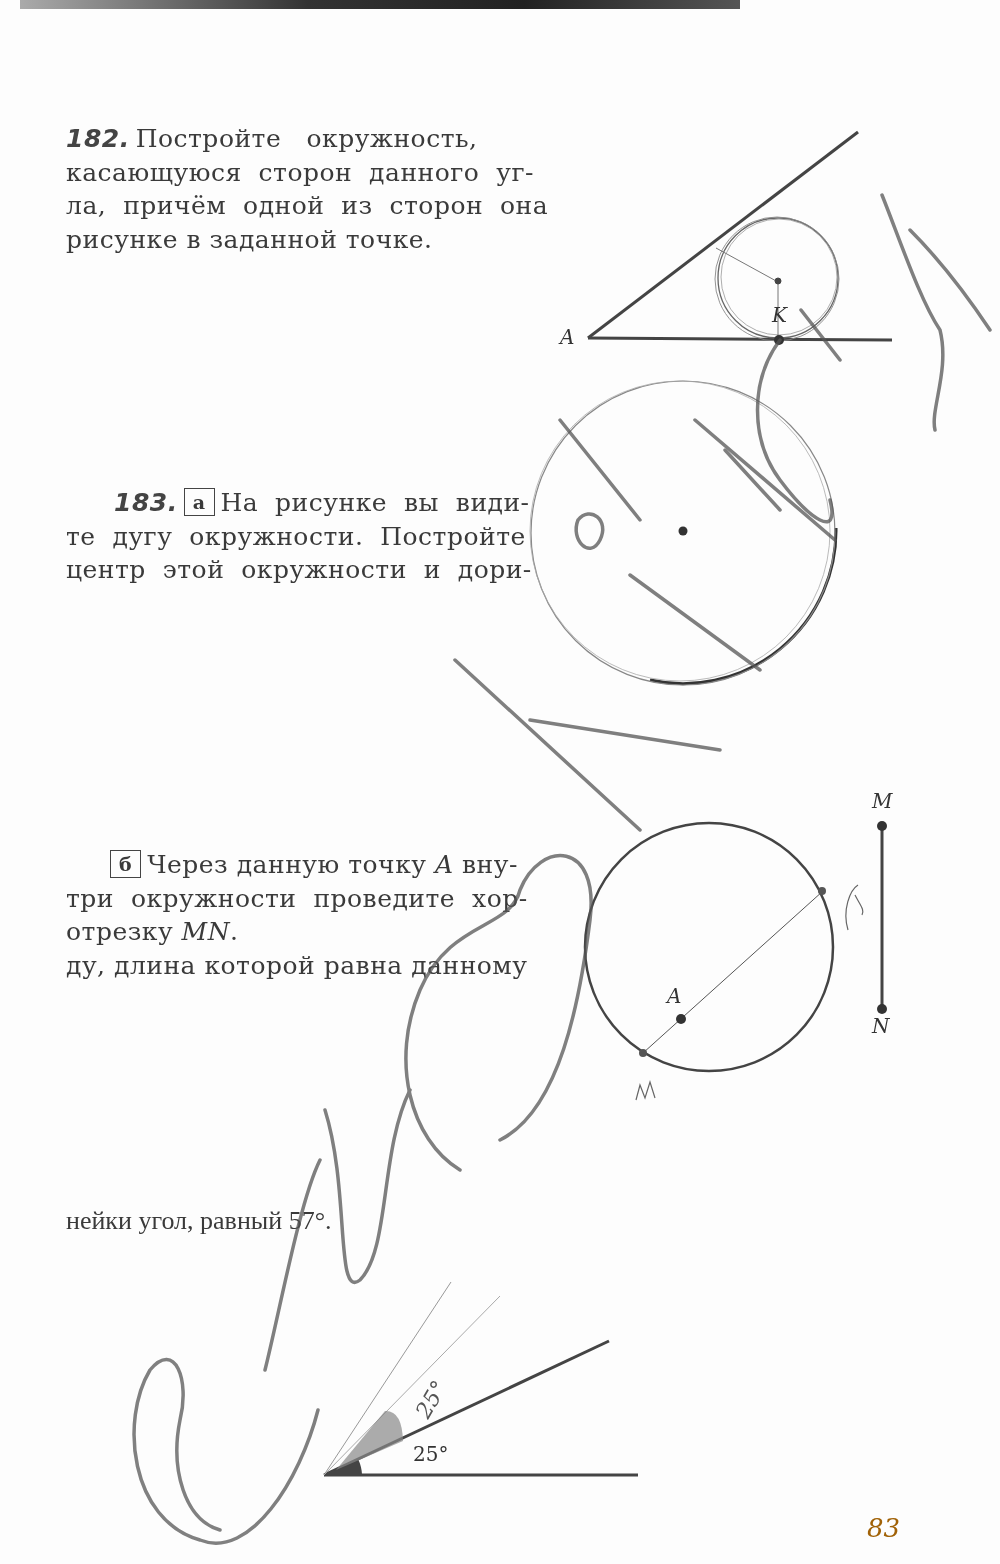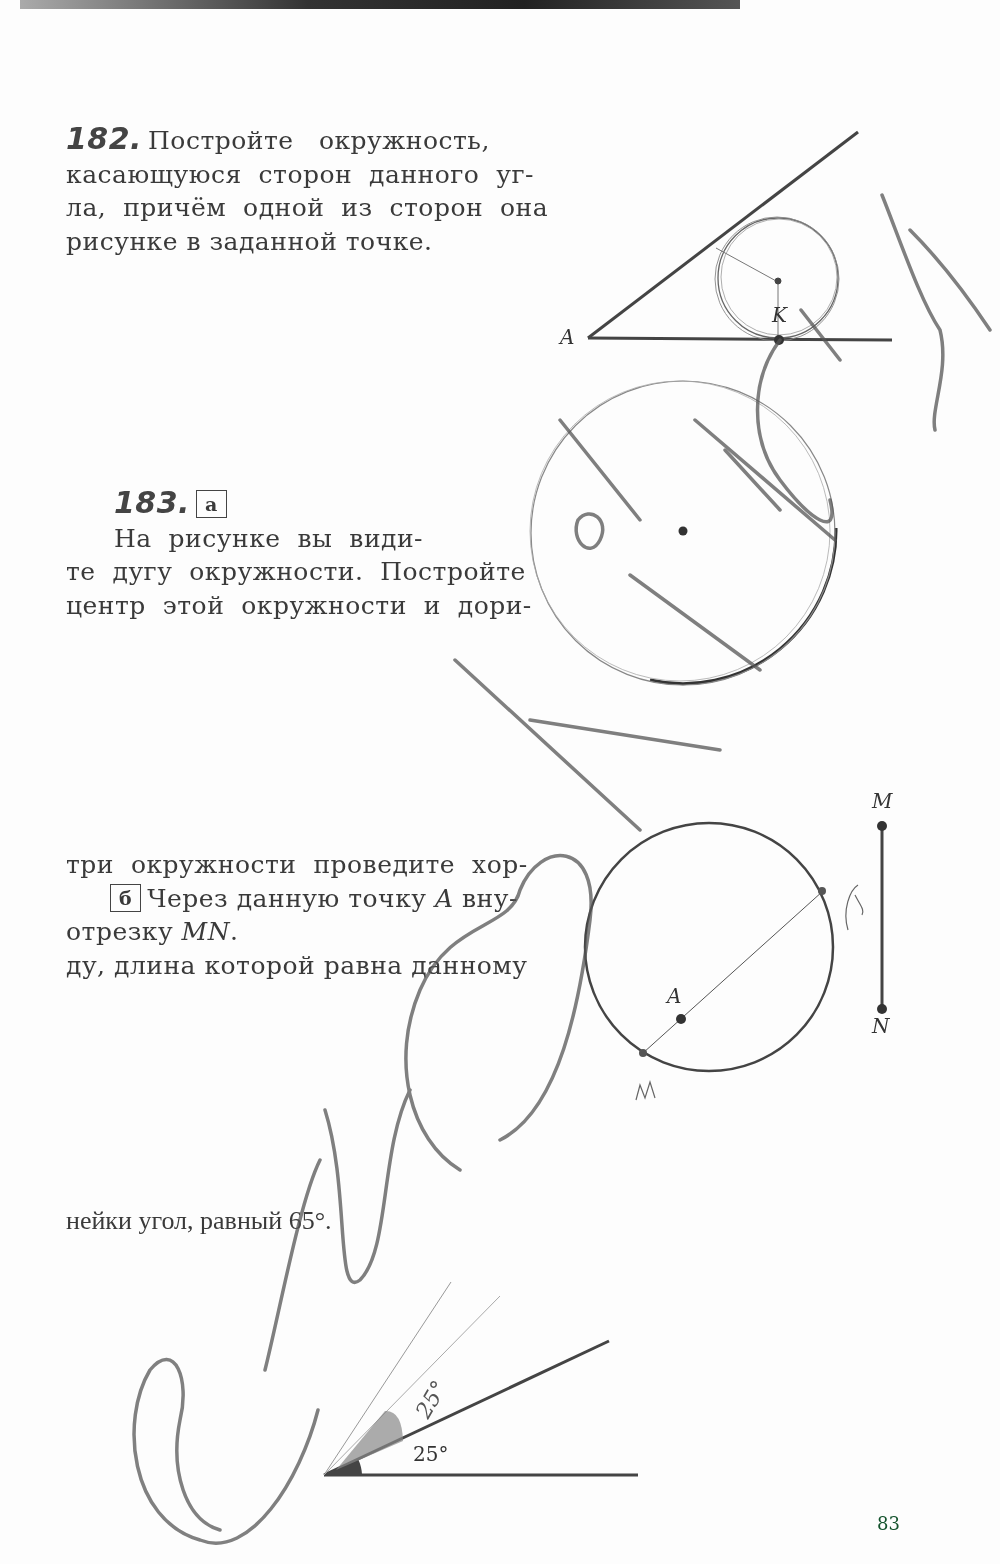--- a/index.html
+++ b/index.html
@@ -3,25 +3,25 @@
 <meta charset="utf-8">
 <style>
   html, body { margin: 0; padding: 0; }
   body {
     width: 1000px; height: 1564px; position: relative; overflow: hidden;
     background: #fdfdfd; font-family: "DejaVu Serif", "Liberation Serif", serif; color: #3a3a3a;
   }
   .scan-edge { position: absolute; left: 20px; top: 0; width: 720px; height: 9px;
     background: linear-gradient(to right, #aaa 0%, #333 40%, #222 70%, #555 100%); }
   .para { position: absolute; font-size: 25px; line-height: 33.5px; letter-spacing: 0.5px; text-align: justify; }
-  .num { font-family: "DejaVu Sans", "Liberation Sans", sans-serif; font-weight: bold; font-style: italic; font-size: 30px; color: #444; margin-right: 6px; }
+  .num { font-family: "DejaVu Sans", "Liberation Sans", sans-serif; font-weight: bold; font-style: italic; font-size: 25px; color: #444; margin-right: 6px; }
   .boxlabel { display: inline-block; border: 1.5px solid #444; font-size: 19px; font-weight: bold; line-height: 26px; padding: 0 8px; margin-right: 6px; vertical-align: 2px; }
   .it { font-style: italic; }
   .narrow { font-family: "Liberation Serif", serif; font-size: 26px; letter-spacing: 0; }
-  .pagenum { position: absolute; right: 100px; top: 1513px; font-size: 18px; color: #14532d; }
+  .pagenum { position: absolute; right: 100px; top: 1513px; font-size: 26px; color: #a16207; font-style: italic; }
   svg { position: absolute; left: 0; top: 0; }
   .lbl { font-family: "DejaVu Serif", serif; font-style: italic; font-size: 20px; fill: #333; }
 </style>
 </head>
 <body>
 
 <div class="scan-edge"></div>
 
 <div class="para" style="left:66px; top:122px; width:466px;">
   <div><span class="num">182.</span><span style="white-space:pre">Постройте   окружность,</span></div>
@@ -30,28 +30,28 @@
   <div>рисунке в заданной точке.</div>
 </div>
 
 <div class="para" style="left:66px; top:486px; width:466px;">
   <div style="padding-left:48px;"><span class="num">183.</span><span class="boxlabel">а</span><span style="white-space:pre">На  рисунке  вы  види-</span></div>
   <div style="white-space:pre">те  дугу  окружности.  Постройте</div>
   <div style="white-space:pre">центр  этой  окружности  и  дори-</div>
 </div>
 
 <div class="para" style="left:66px; top:848px; width:466px;">
+  <div style="padding-left:44px;"><span class="boxlabel">б</span><span>Через данную точку </span><span class="it">A</span><span> вну-</span></div>
   <div style="white-space:pre">три  окружности  проведите  хор-</div>
-  <div style="padding-left:44px;"><span class="boxlabel">б</span><span>Через данную точку </span><span class="it">A</span><span> вну-</span></div>
   <div><span>отрезку </span><span class="it">MN</span><span>.</span></div>
   <div>ду, длина которой равна данному</div>
 </div>
 
 <div class="para narrow" style="left:66px; top:1204px; width:860px; text-align:left;">
-  <div>нейки угол, равный 65°.</div>
+  <div>нейки угол, равный 57°.</div>
 </div>
 
 <svg width="1000" height="1564">
 
   <g stroke="#444" fill="none">
     <line x1="588" y1="338" x2="858" y2="132" stroke-width="3"></line>
     <line x1="588" y1="338" x2="892" y2="340" stroke-width="3"></line>
     <circle cx="778" cy="278" r="60" stroke="#666" stroke-width="1.3"></circle>
     <circle cx="777" cy="279" r="62" stroke="#888" stroke-width="0.9"></circle>
     <circle cx="779" cy="277" r="58" stroke="#999" stroke-width="0.8"></circle>

